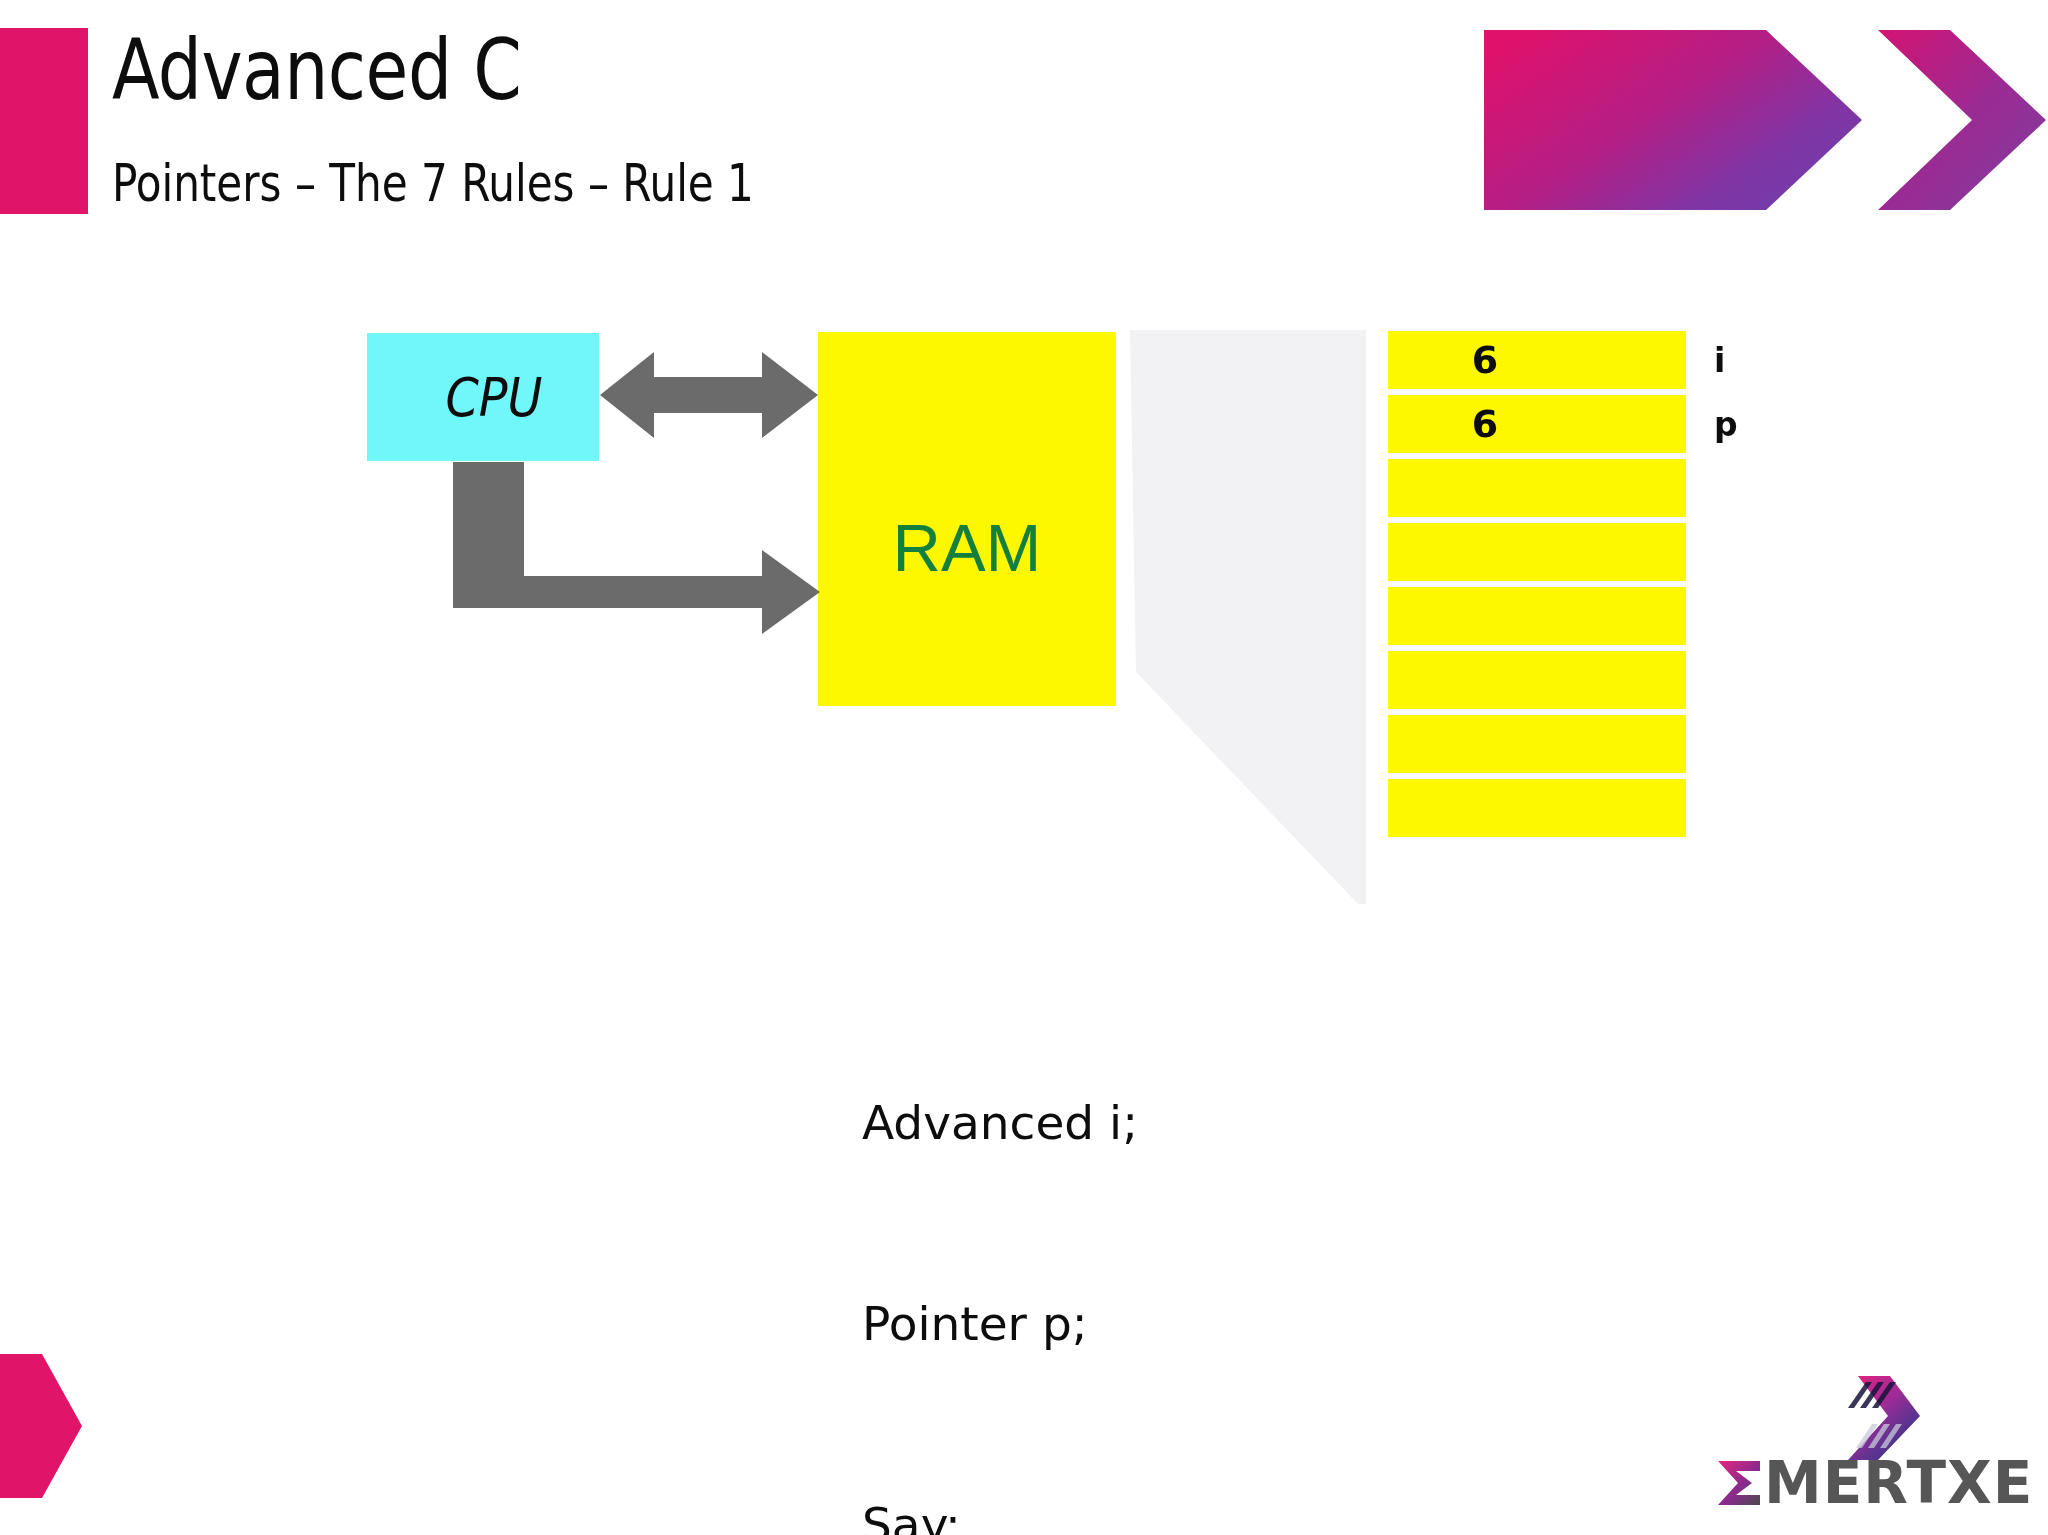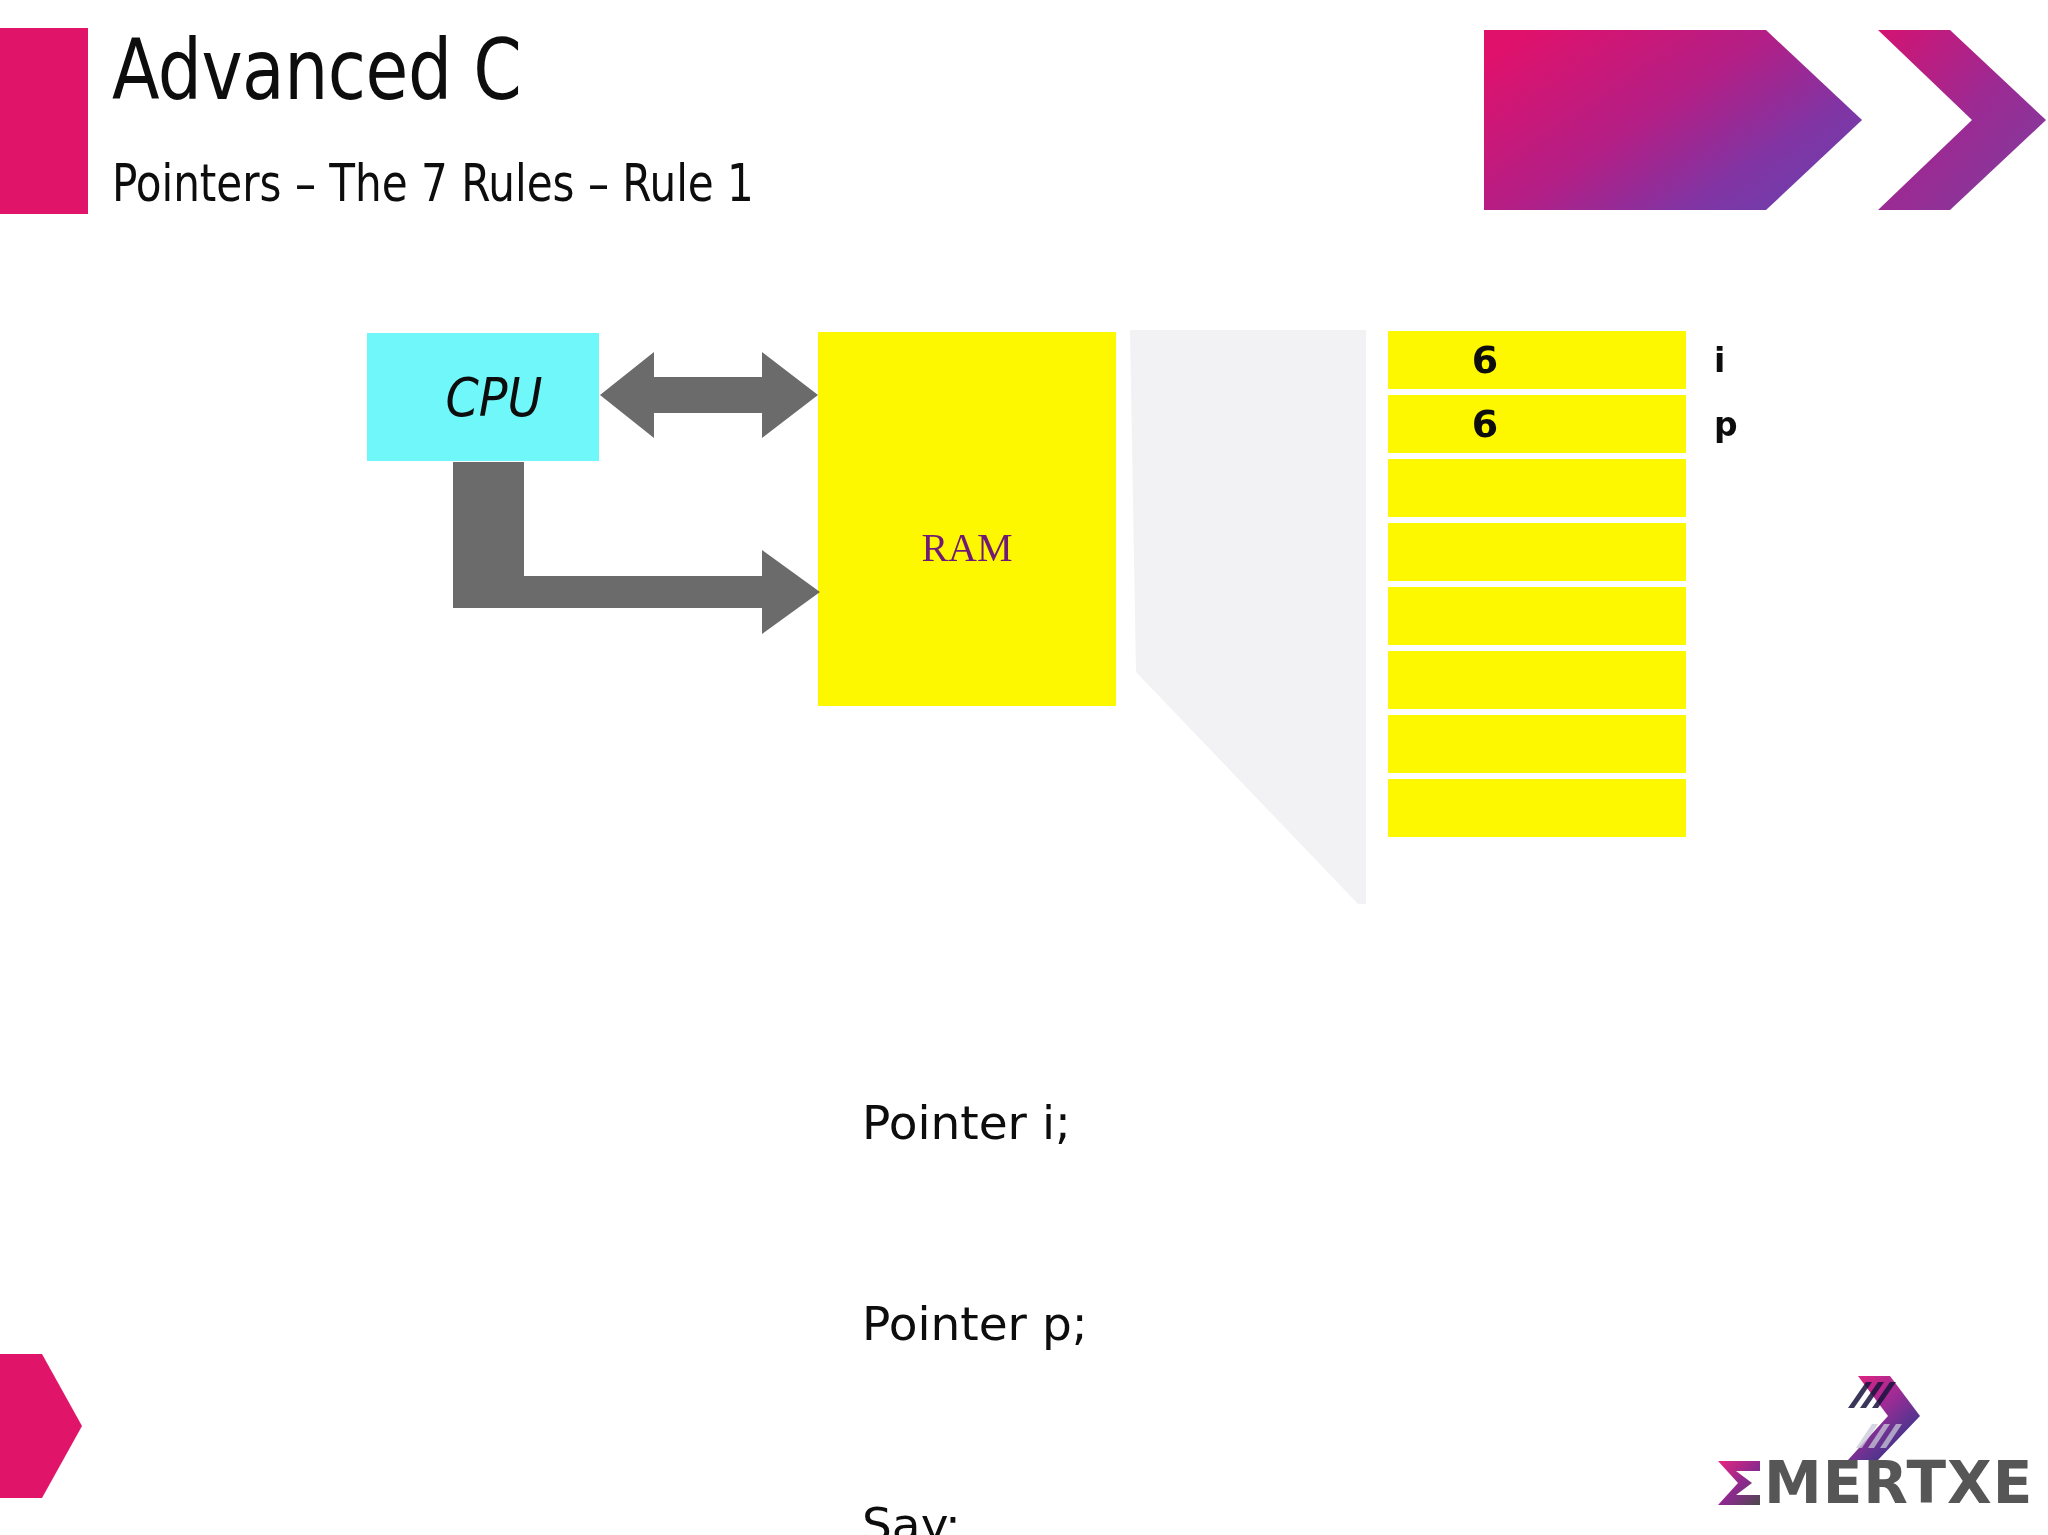--- a/index.html
+++ b/index.html
@@ -95,23 +95,23 @@
     left: 818px;
     top: 332px;
     width: 298px;
     height: 374px;
     background: #fdf800;
     display: flex;
     align-items: center;
     justify-content: center;
   }
   .ram-label {
-    font-size: 40px;
-    color: #701a75;
-    font-family: Liberation Serif, serif;
+    font-size: 67px;
+    color: #15803d;
+    font-family: Liberation Sans, sans-serif;
     transform: translateY(28px);
   }
 
   .arrows-svg {
     position: absolute;
     left: 0;
     top: 0;
     width: 2048px;
     height: 1535px;
     pointer-events: none;
@@ -307,21 +307,21 @@
     </div>
 
     <div class="mem-cell">
       <span class="mem-value"></span>
       <span class="mem-label"></span>
     </div>
 
   </div>
 
   <div class="code-block">
-    <span class="code-line">Pointer i;</span>
+    <span class="code-line">Advanced i;</span>
     <span class="code-line">Pointer p;</span>
     <span class="code-line">Say:</span>
     
     
   </div>
 
   <svg class="footer-arrow" viewBox="0 0 82 148">
     <path d="M-40,2 L42,2 L82,74 L42,146 L-40,146 Z" fill="#e0156a"></path>
   </svg>
 

